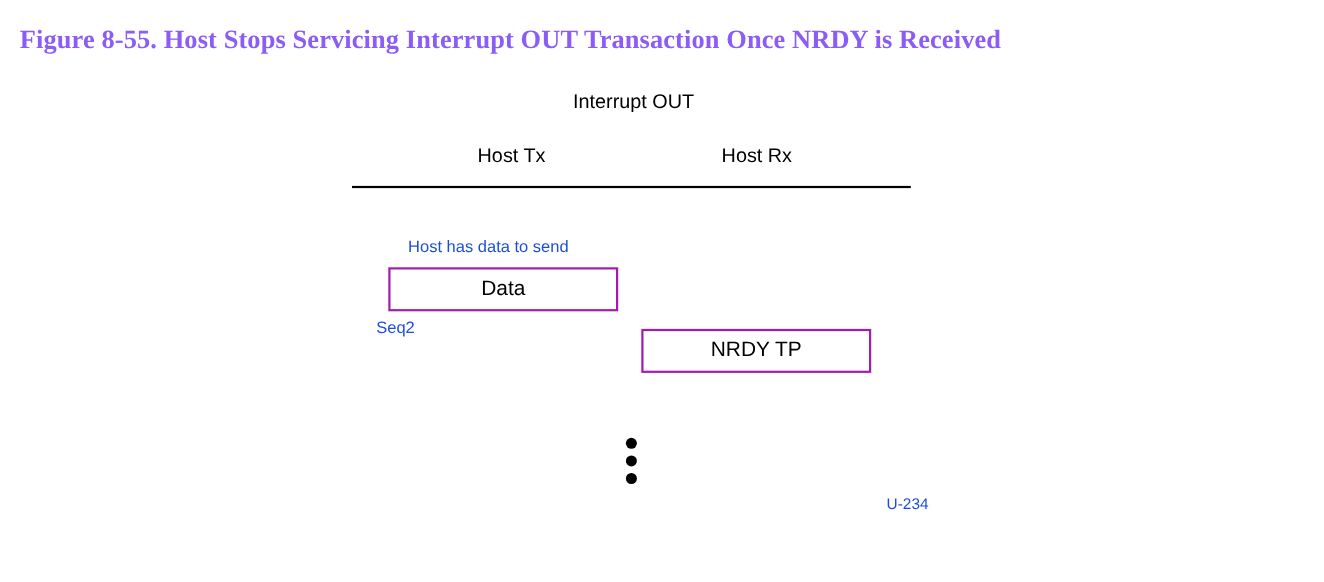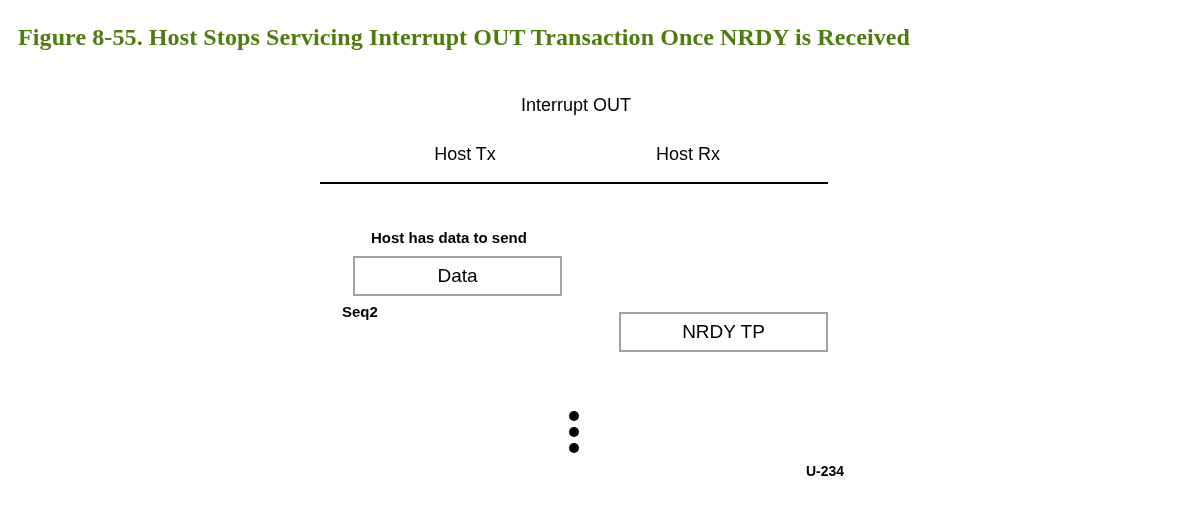--- a/index.html
+++ b/index.html
@@ -21,28 +21,28 @@
     position: absolute;
     left: 18px;
     top: 22px;
     width: 1160px;
     font-family: "Liberation Serif", serif;
     font-weight: bold;
     font-size: 24px;
     line-height: 30px;
     letter-spacing: 0.1px;
     white-space: nowrap;
-    color: #4d7c0f;
+    color: #8b5cf6;
   }
 
   
   .diagram {
     position: absolute;
     left: 0;
-    top: 13px;
+    top: 0;
     width: 1204px;
     height: 434px;
   }
 
   .diagram-title {
     position: absolute;
     left: 376px;
     top: 81px;
     width: 400px;
     text-align: center;
@@ -72,33 +72,33 @@
     width: 508px;
     height: 2px;
     background: #000000;
   }
 
   
   .annotation {
     position: absolute;
     font-size: 15px;
     line-height: 19px;
-    font-weight: bold;
-    color: #000000;
+    font-weight: normal;
+    color: #1d4ed8;
     white-space: nowrap;
   }
   .annotation.host-has-data { left: 371px; top: 215px; }
   .annotation.seq2 { left: 342px; top: 289px; }
   .annotation.host-stops { left: 294px; top: 361px; }
   .annotation.page-ref { left: 806px; top: 449px; font-size: 14px; }
 
   
   .packet-box {
     position: absolute;
-    border: 2px solid #a3a3a3;
+    border: 2px solid #a21caf;
     background: #ffffff;
     box-sizing: border-box;
     display: flex;
     align-items: center;
     justify-content: center;
     font-size: 19px;
     line-height: 22px;
     font-weight: normal;
     color: #000000;
   }
@@ -106,21 +106,20 @@
     left: 353px;
     top: 243px;
     width: 209px;
     height: 40px;
   }
   .packet-box.nrdy-tp {
     left: 583px;
     top: 299px;
     width: 209px;
     height: 40px;
-    margin-left: 36px;
   }
 
   
   .vertical-ellipsis {
     position: absolute;
     left: 568px;
     top: 398px;
     width: 11px;
     height: 42px;
     display: flex;

